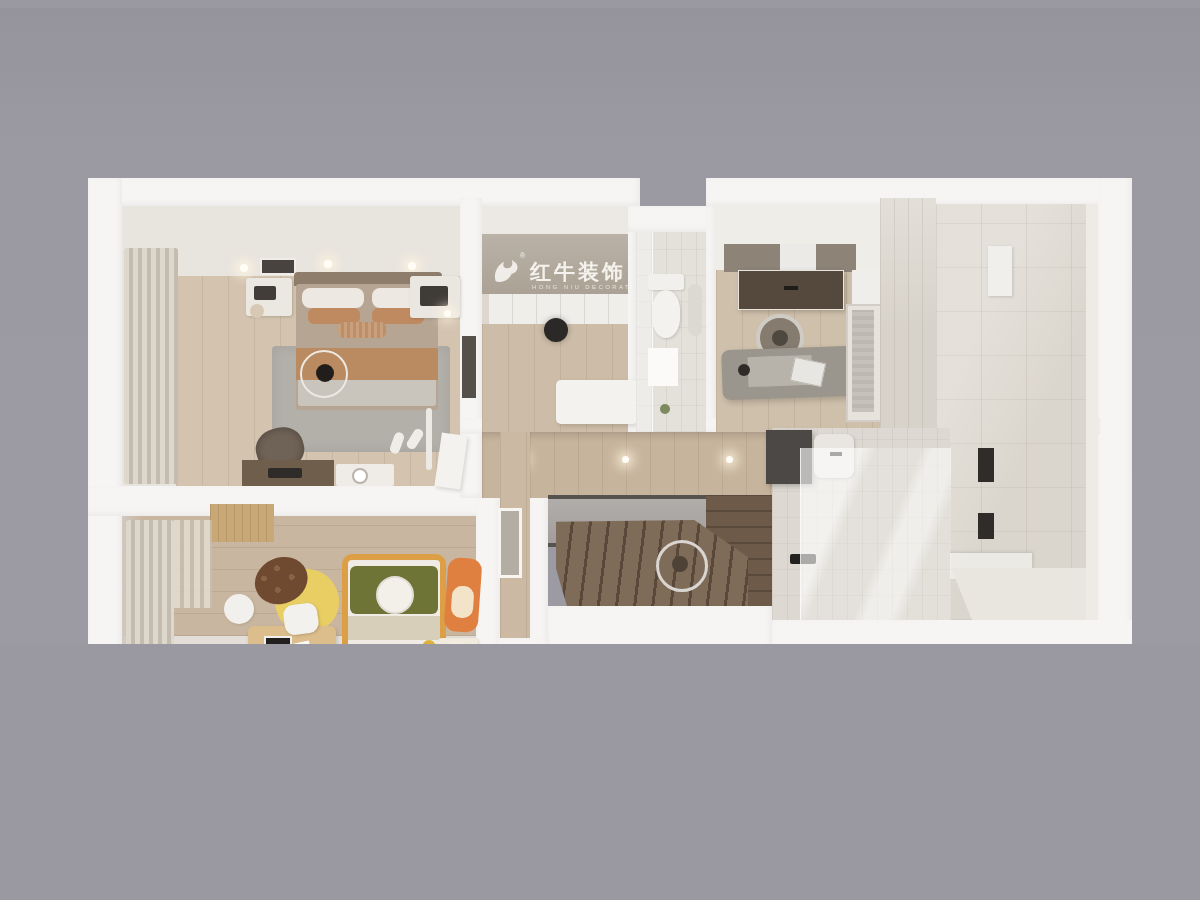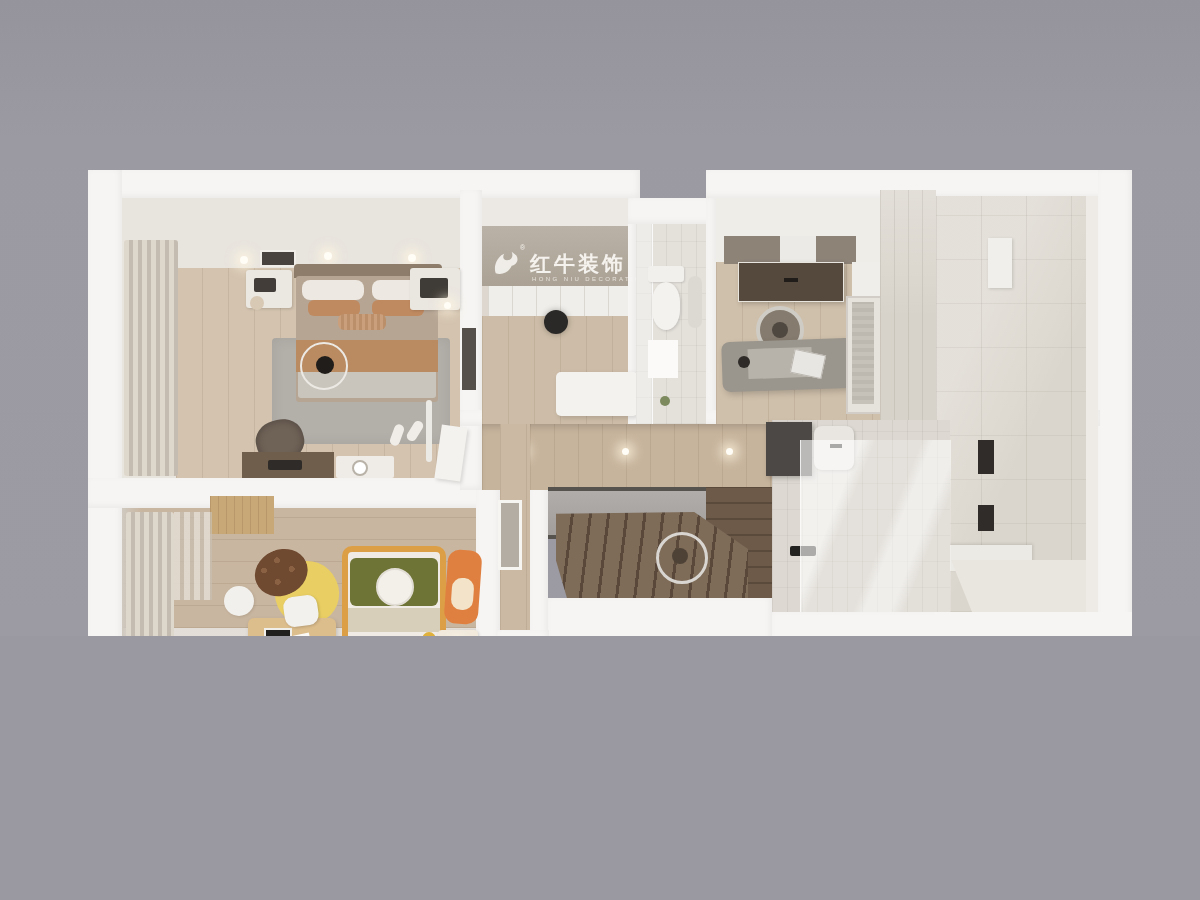--- a/index.html
+++ b/index.html
@@ -1,18 +1,18 @@
 <!DOCTYPE html>
 <html><head>
 <meta charset="utf-8">
 <style>
   html,body{margin:0;padding:0;background:#9a99a1;}
   #stage{position:relative;width:1200px;height:636px;overflow:hidden;
     background:linear-gradient(180deg,#95949c 0,#9b9aa2 140px,#9c9ba3 100%);
-    font-family:"Liberation Sans",sans-serif;}
+    font-family:"Liberation Sans",sans-serif;margin-top:8px;}
   .a{position:absolute;}
   .wall{background:#f6f5f3;box-shadow:inset -2px -2px 6px rgba(0,0,0,0.05);}
   .wood-v{background-color:#d3c3af;background-image:repeating-linear-gradient(90deg,rgba(110,85,60,.12) 0 1px,transparent 1px 26px);}
   .wood-h{background-color:#c9b6a0;background-image:repeating-linear-gradient(0deg,rgba(110,85,60,.13) 0 1px,transparent 1px 22px);}
   .tile-s{background-color:#e4e1db;background-image:repeating-linear-gradient(90deg,rgba(120,115,105,.10) 0 1px,transparent 1px 15px),repeating-linear-gradient(0deg,rgba(120,115,105,.07) 0 1px,transparent 1px 26px);}
   .tile-l{background-color:#dbd6cd;background-image:repeating-linear-gradient(90deg,rgba(120,112,100,.12) 0 1px,transparent 1px 45px),repeating-linear-gradient(0deg,rgba(120,112,100,.09) 0 1px,transparent 1px 44px),linear-gradient(115deg,rgba(255,255,255,.25) 0 30%,transparent 60%);}
   .tile-v{background-color:#d8d3ca;background-image:repeating-linear-gradient(90deg,rgba(120,112,100,.14) 0 1px,transparent 1px 14px),linear-gradient(180deg,rgba(255,255,255,.28),transparent 55%);}
   .curtain{background:repeating-linear-gradient(90deg,#ded7cb 0 5px,#c4bcb0 5px 9px);border-radius:3px;}
   .light{width:8px;height:8px;border-radius:50%;background:#fffdf6;box-shadow:0 0 12px 5px rgba(255,246,224,.85);}
   .txt{color:rgba(250,248,244,.93);}

